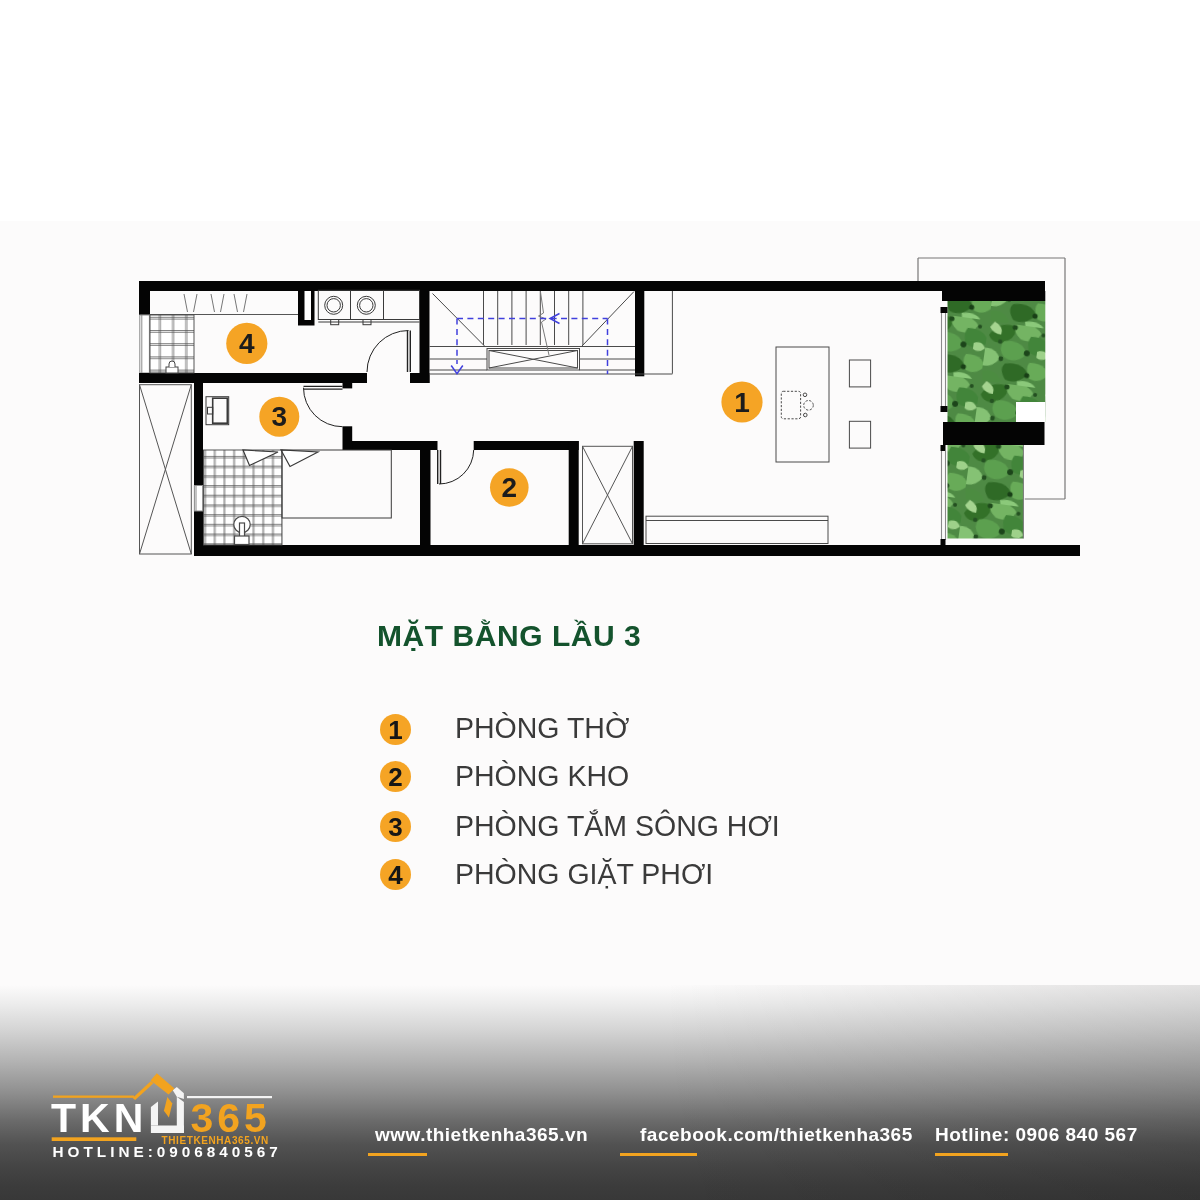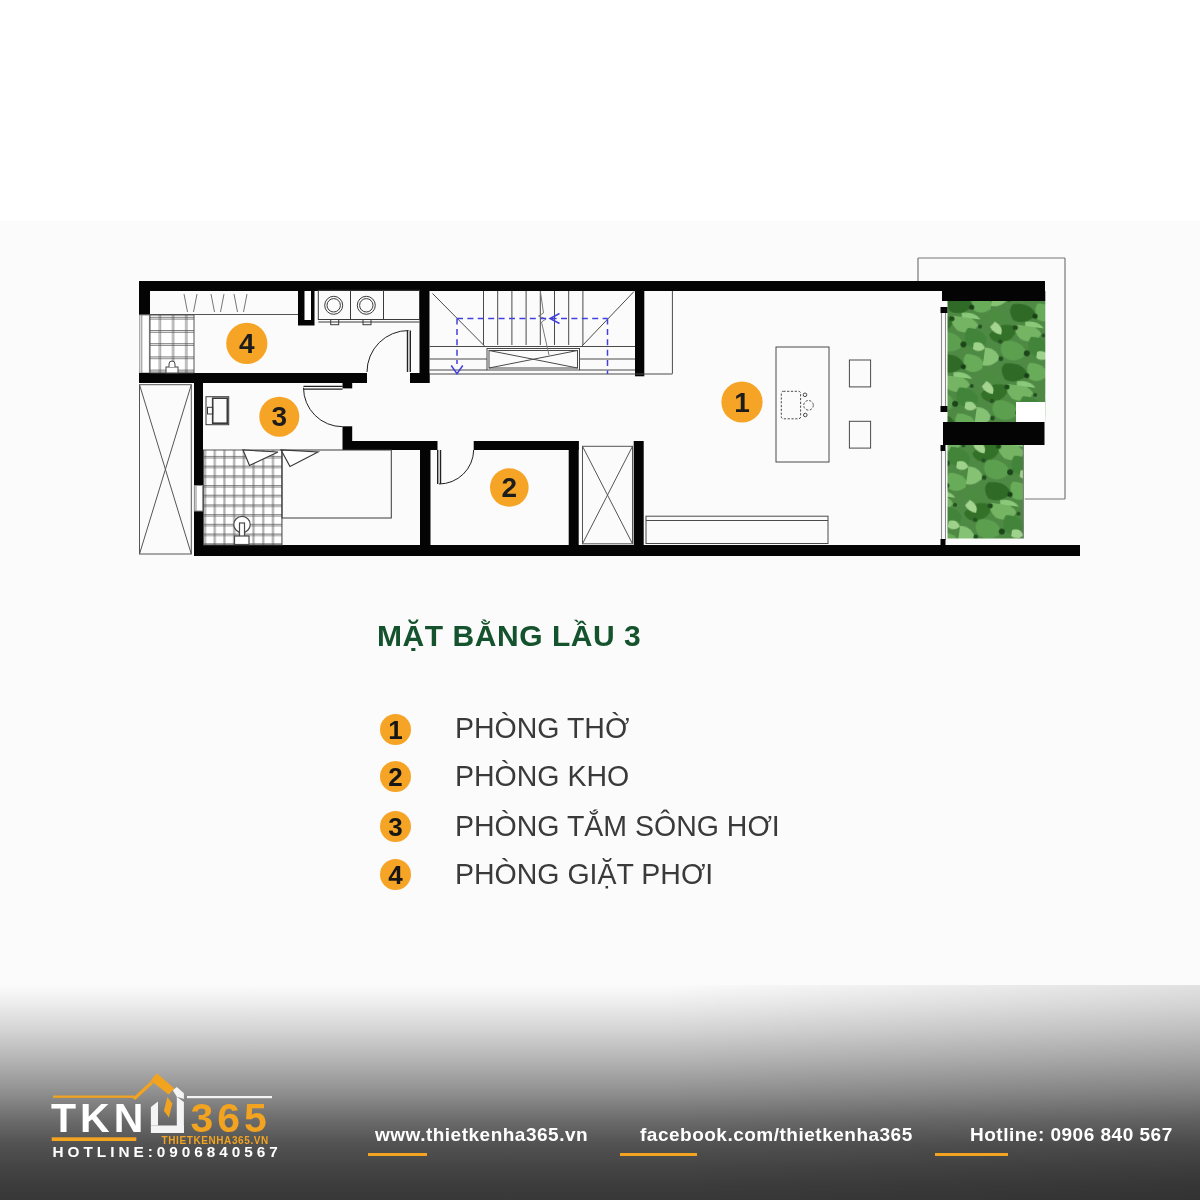--- a/index.html
+++ b/index.html
@@ -360,16 +360,16 @@
   </svg>
 
   <div class="abs" style="left:368px;top:1124px;font-size:19px;font-weight:bold;color:#ffffff;letter-spacing:0.5px;margin-left:7px;">www.thietkenha365.vn</div>
 
   <div class="abs" style="left:368px;top:1152.5px;width:59px;height:3px;background:#F2A31F;"></div>
 
   <div class="abs" style="left:620px;top:1124px;font-size:19px;font-weight:bold;color:#ffffff;letter-spacing:0.5px;margin-left:20px;">facebook.com/thietkenha365</div>
 
   <div class="abs" style="left:620px;top:1152.5px;width:77px;height:3px;background:#F2A31F;"></div>
 
-  <div class="abs" style="left:935px;top:1124px;font-size:19px;font-weight:bold;color:#ffffff;letter-spacing:0.5px;margin-left:35px;">Hotline: 0906 840 567</div>
+  <div class="abs" style="left:935px;top:1124px;font-size:19px;font-weight:bold;color:#ffffff;letter-spacing:0.5px;">Hotline: 0906 840 567</div>
 
   <div class="abs" style="left:935px;top:1152.5px;width:73px;height:3px;background:#F2A31F;"></div>
 </div>
 
 </body></html>

